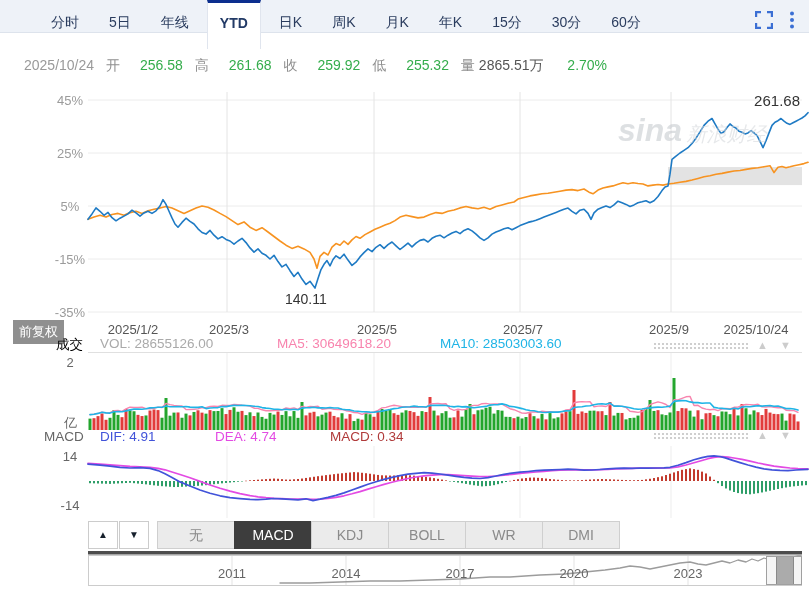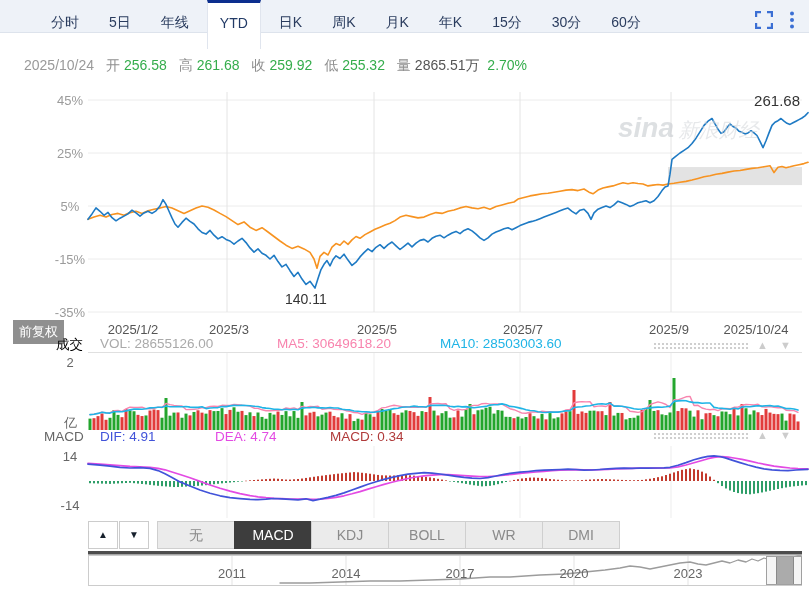--- a/index.html
+++ b/index.html
@@ -3,36 +3,36 @@
 <meta charset="utf-8">
 <style>
   html,body{margin:0;padding:0;background:#fff}
   body{font-family:"Liberation Sans","DejaVu Sans",sans-serif}
   #app{position:relative;width:809px;height:590px;background:#fff;overflow:hidden}
   
   #tabbar{position:absolute;left:0;top:0;width:809px;height:33px;background:#eef2f8;
     border-bottom:1px solid #dde3ec;display:flex;align-items:flex-start;padding-left:36px;box-sizing:border-box;z-index:3}
   .ptab{font-size:14px;color:#2a3c5e;line-height:44px;padding:0 12px;margin:0 3px;cursor:pointer;white-space:nowrap}
   .ptab.active{background:#fff;border-top:3px solid #0c2f8e;border-left:1px solid #e0e5ee;border-right:1px solid #e0e5ee;
-    line-height:41px;height:46px;color:#223a66;font-weight:normal}
+    line-height:41px;height:46px;color:#223a66;font-weight:bold}
   #tab-icons{margin-left:auto;display:flex;align-items:center;height:44px;padding-right:14px;gap:16px}
   .blue-icon{color:#3b6fd4;cursor:pointer}
   
   #ohlc{position:absolute;left:24px;top:57px;font-size:14px;color:#9a9a9a;white-space:nowrap}
   #ohlc .lbl{color:#8f8f8f;margin-left:8px}
-  #ohlc .grn{color:#35ad4c;margin-left:4px}
+  #ohlc .grn{color:#35ad4c;margin-left:20px}
   #ohlc .gry{color:#555;margin-left:4px}
   
   .ylab{position:absolute;left:46px;width:48px;text-align:center;font-size:13px;color:#9b9b9b}
   .xlab{position:absolute;top:322px;font-size:13px;color:#555;transform:translateX(-50%);white-space:nowrap}
   .yrlab{position:absolute;top:566px;font-size:13px;color:#666;transform:translateX(-50%)}
   #hi-label{position:absolute;left:700px;top:92px;width:100px;text-align:right;font-size:15px;color:#333}
   #lo-label{position:absolute;left:285px;top:291px;font-size:14px;color:#333}
   #watermark{position:absolute;left:618px;top:112px;opacity:.55;white-space:nowrap;pointer-events:none}
-  #watermark .s1{font-size:28px;font-weight:bold;font-style:italic;color:#c3c7cc}
+  #watermark .s1{font-size:32px;font-weight:bold;font-style:italic;color:#c3c7cc}
   #watermark .s2{font-size:20px;color:#d3d6da;font-style:italic}
   #adjust-badge{position:absolute;left:13px;top:320px;background:#8f8f8f;color:#fff;font-size:13px;
     padding:3px 6px;cursor:pointer}
   .pane-hdr{position:absolute;font-size:13.5px;white-space:nowrap}
   .dots{position:absolute;width:97px;height:8px;cursor:pointer;
     background-image:radial-gradient(circle,#cfcfcf 1.1px,transparent 1.2px);background-size:4px 4px}
   .hdr-arrow{position:absolute;color:#ccc;font-size:11px;cursor:pointer;line-height:11px}
   
   #ind-row{position:absolute;left:88px;top:521px;display:flex;height:28px;z-index:2}
   .ind-btn{width:28px;height:26px;background:#fff;border:1px solid #ccc;color:#16202c;font-size:10px;

